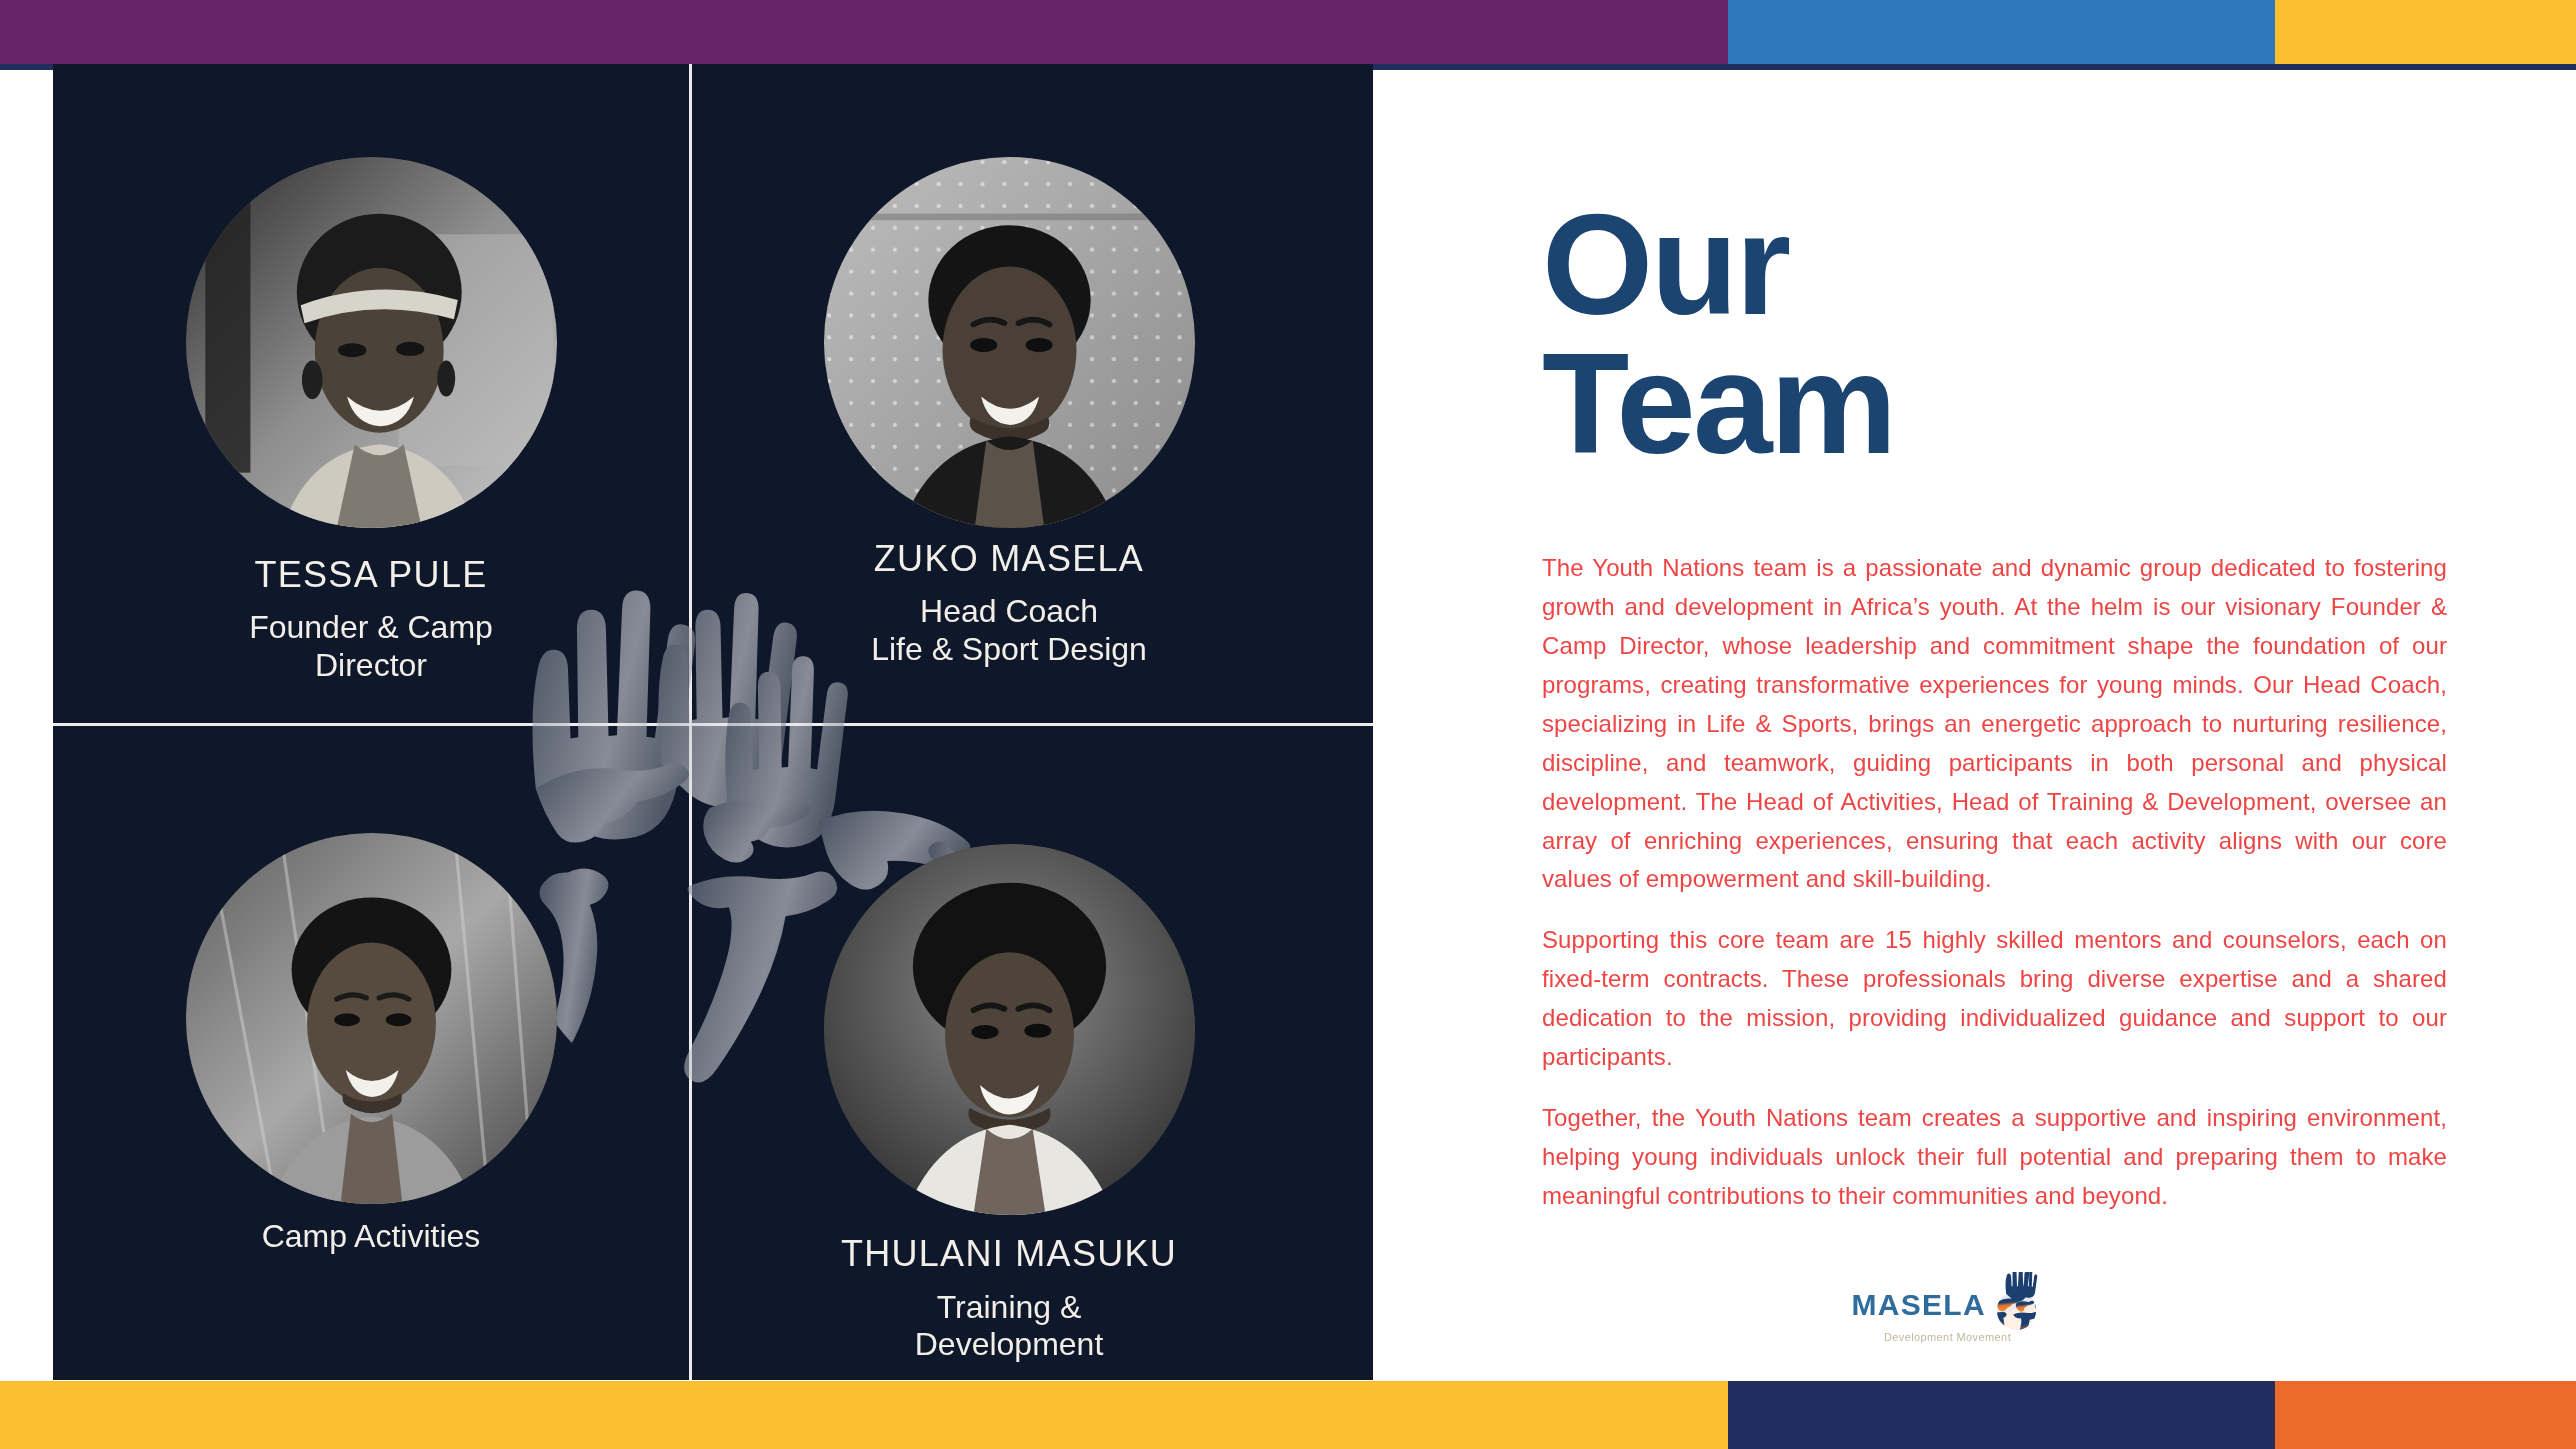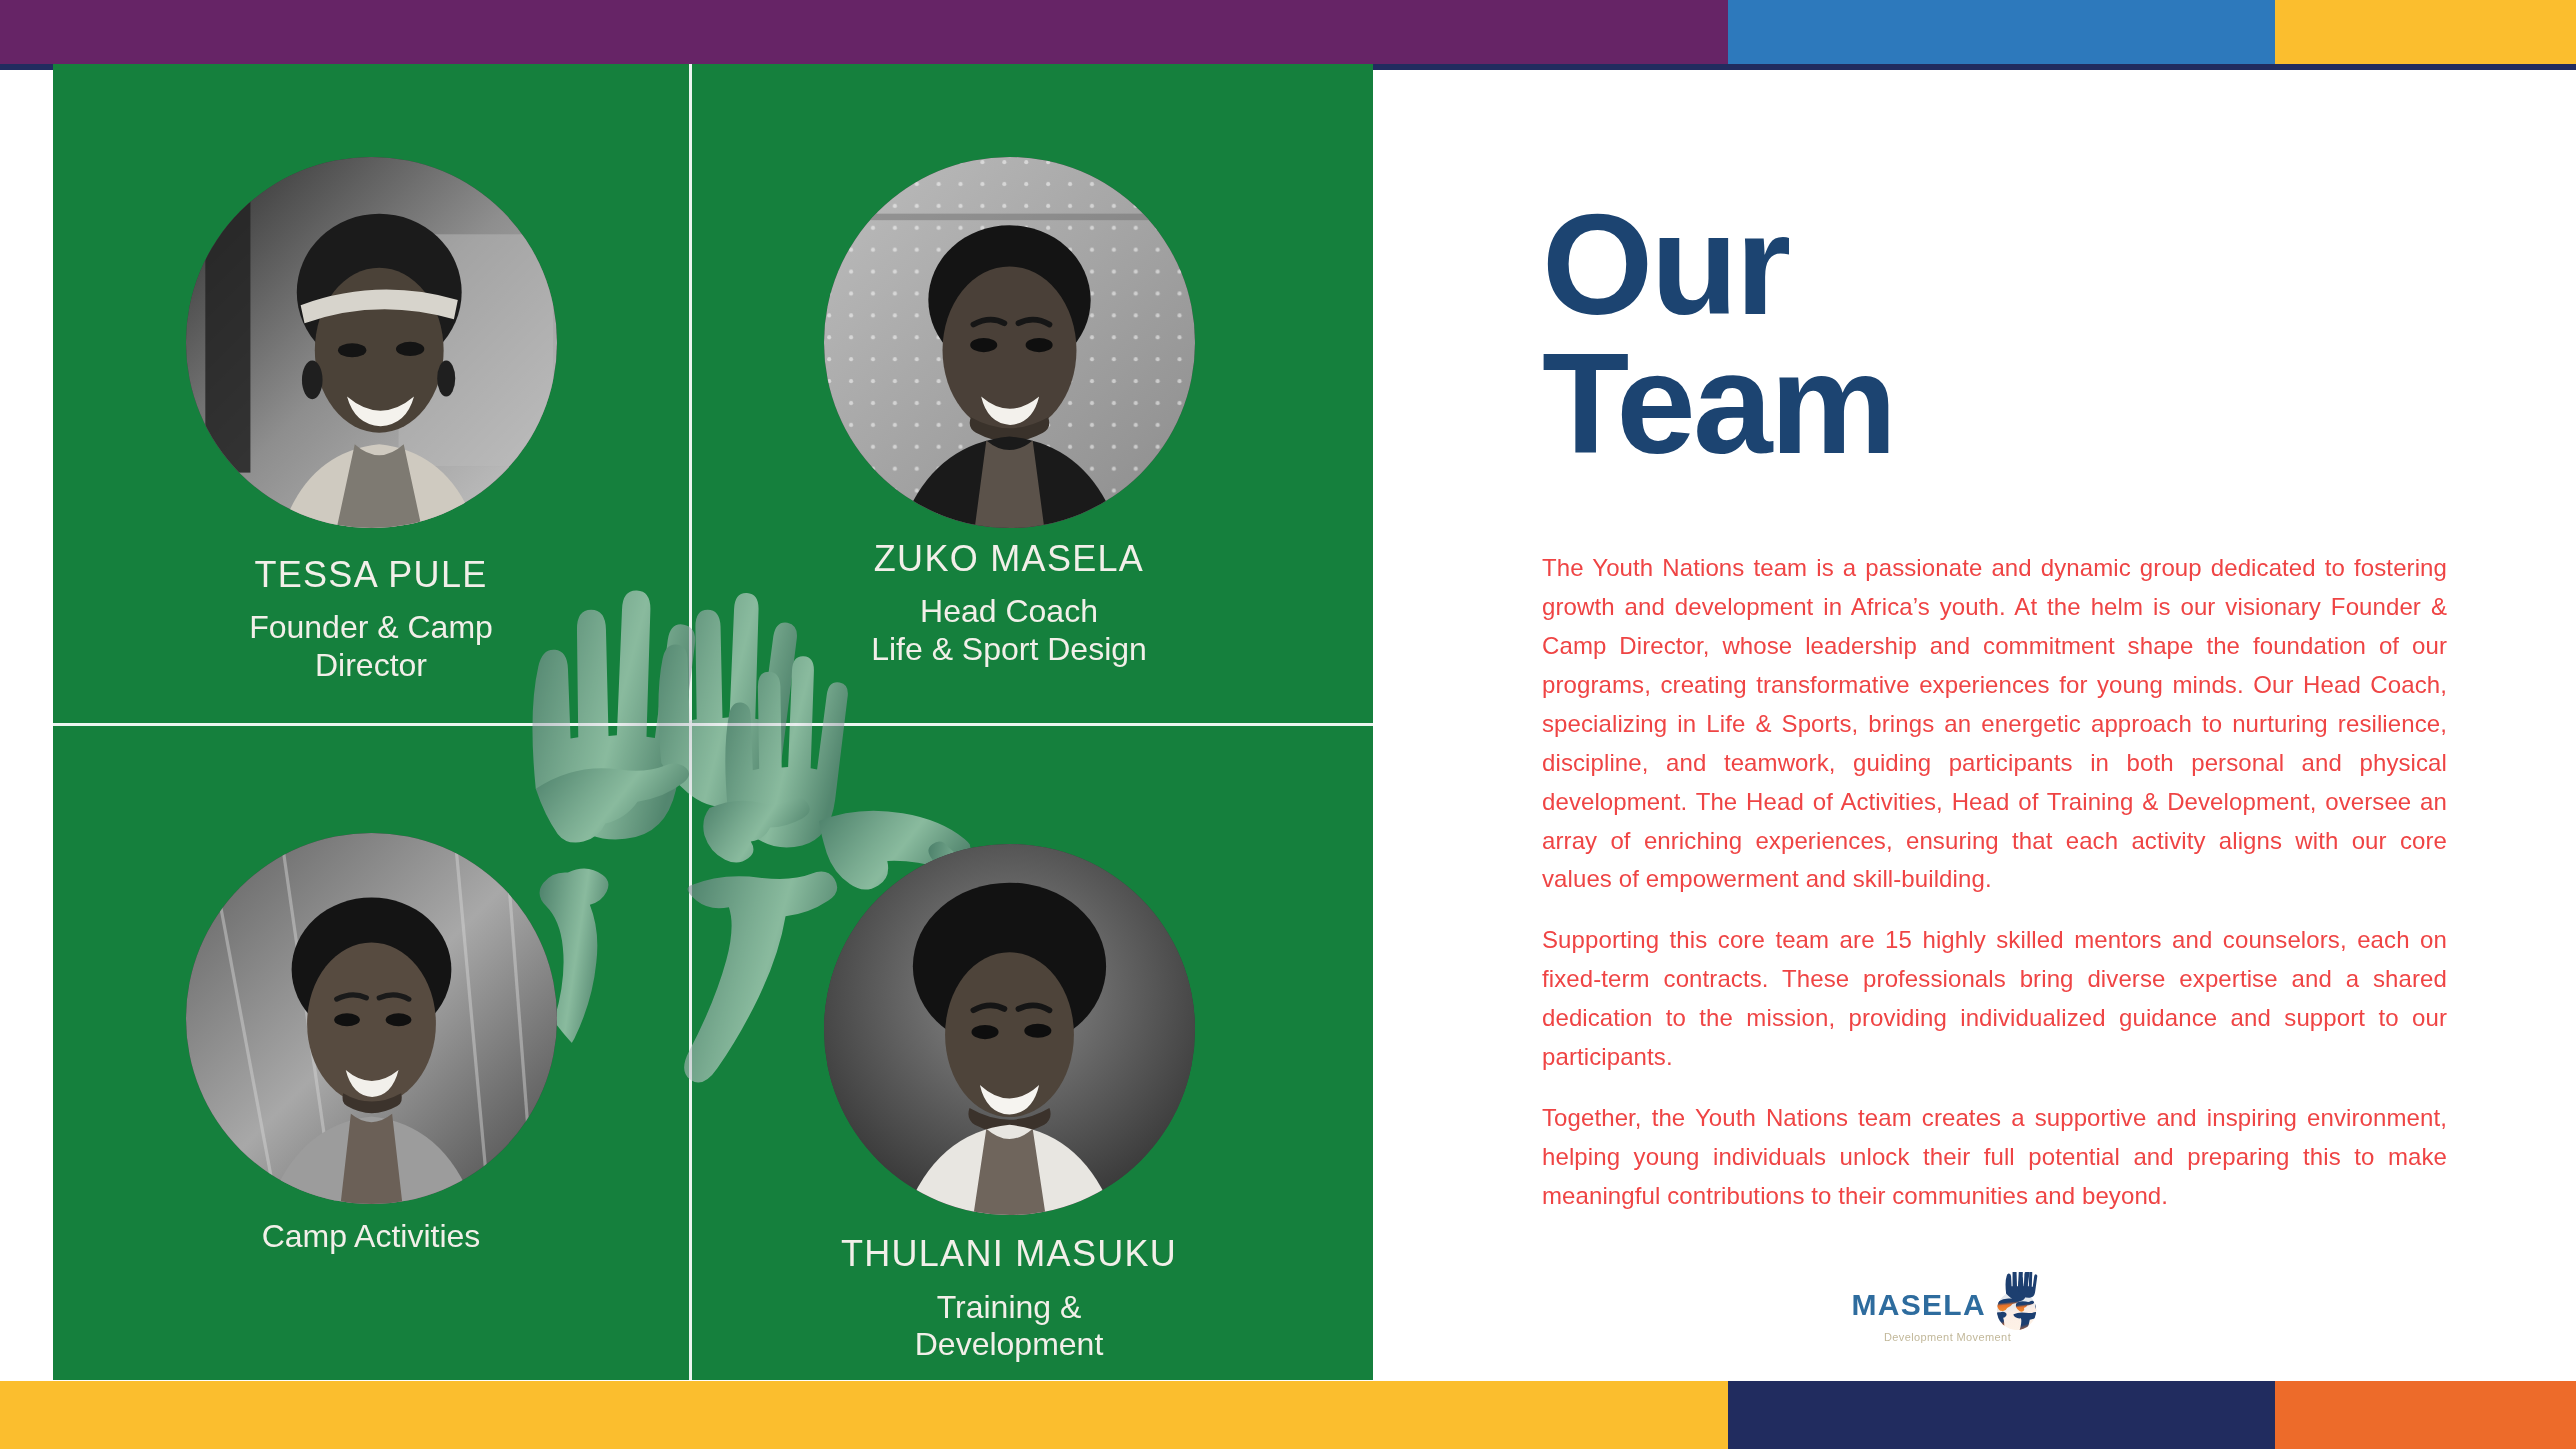--- a/index.html
+++ b/index.html
@@ -21,21 +21,21 @@
   .navy-strip {
     position:absolute; left:0; top:64px; width:2576px; height:5.8px;
     background:#212C5F;
   }
 
   
   .panel {
     position:absolute;
     left:53px; top:64px;
     width:1320px; height:1316px;
-    background:#15803d;
+    background:#0f172a;
     overflow:hidden;
   }
 
   
   .grid-v {
     position:absolute; left:636px; top:0; width:2.6px; height:1316px;
     background:rgba(255,255,255,.92);
   }
   .grid-h {
     position:absolute; left:0; top:659px; width:1320px; height:2.6px;
@@ -330,21 +330,21 @@
   </div>
 </div>
 
 <div class="right">
   <h1 class="title">Our
 Team</h1>
 
   <div class="body-copy">
     <p>The Youth Nations team is a passionate and dynamic group dedicated to fostering growth and development in Africa’s youth. At the helm is our visionary Founder &amp; Camp Director, whose leadership and commitment shape the foundation of our programs, creating transformative experiences for young minds. Our Head Coach, specializing in Life &amp; Sports, brings an energetic approach to nurturing resilience, discipline, and teamwork, guiding participants in both personal and physical development. The Head of Activities, Head of Training &amp; Development, oversee an array of enriching experiences, ensuring that each activity aligns with our core values of empowerment and skill-building.</p>
     <p>Supporting this core team are 15 highly skilled mentors and counselors, each on fixed-term contracts. These professionals bring diverse expertise and a shared dedication to the mission, providing individualized guidance and support to our participants.</p>
-    <p>Together, the Youth Nations team creates a supportive and inspiring environment, helping young individuals unlock their full potential and preparing this to make meaningful contributions to their communities and beyond.</p>
+    <p>Together, the Youth Nations team creates a supportive and inspiring environment, helping young individuals unlock their full potential and preparing them to make meaningful contributions to their communities and beyond.</p>
   </div>
 
   <div class="logo">
     <div class="logo-row">
       <span class="logo-word left">MASELA</span>
       <span>
         <svg viewBox="0 0 110 130" width="55" height="64">
           <defs>
             <linearGradient id="lg" x1="0" y1="0" x2="0.2" y2="1">
               <stop offset="0" stop-color="#1d3f70"></stop>

